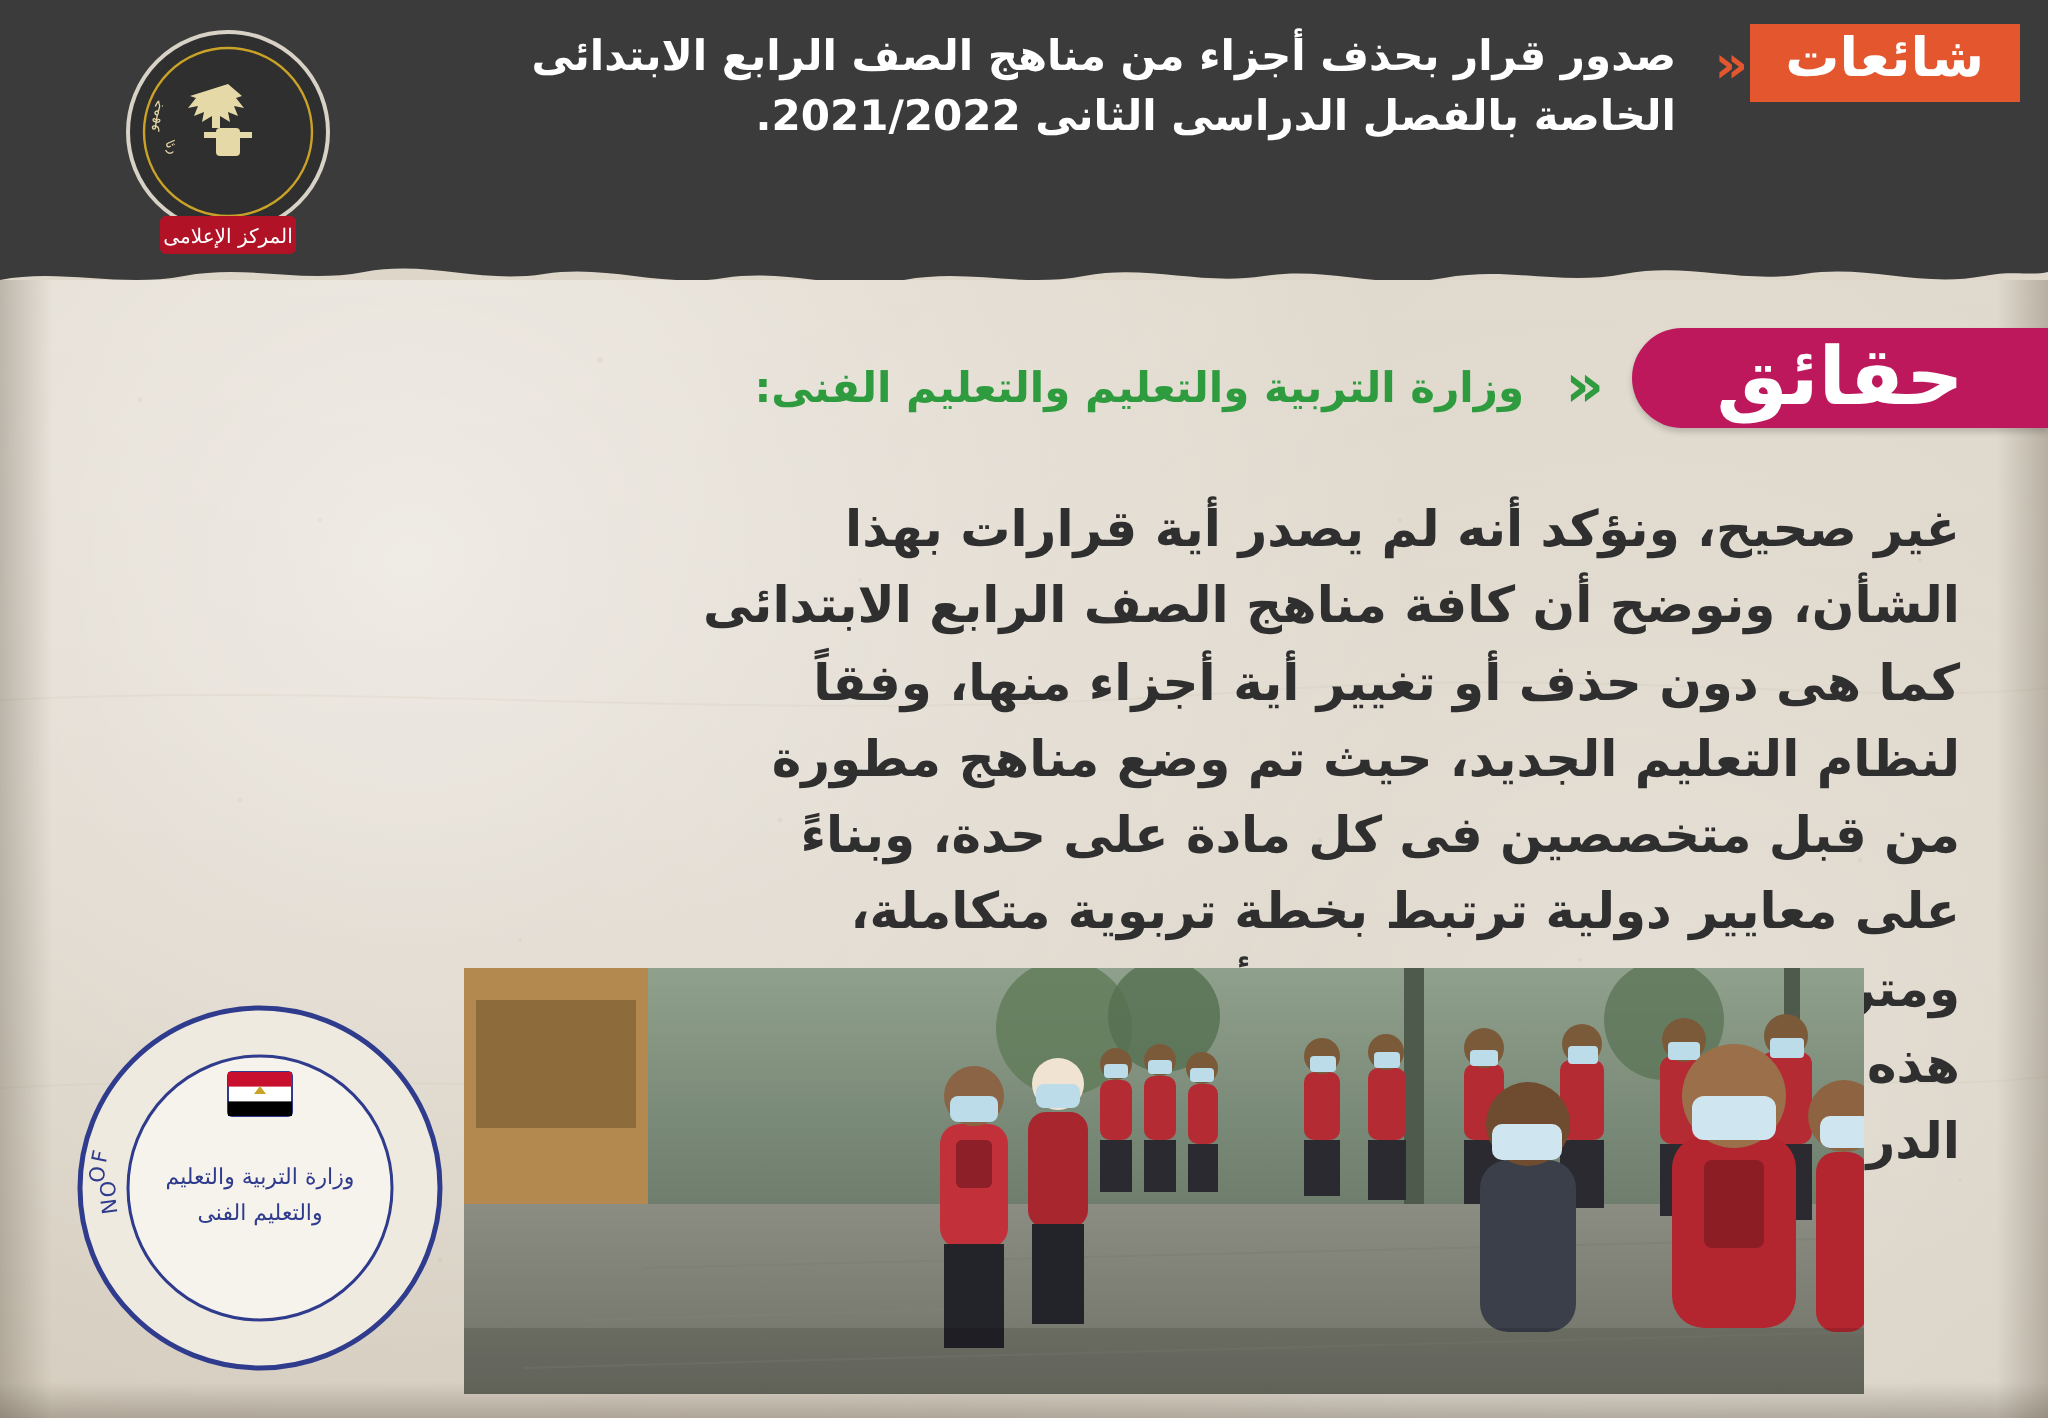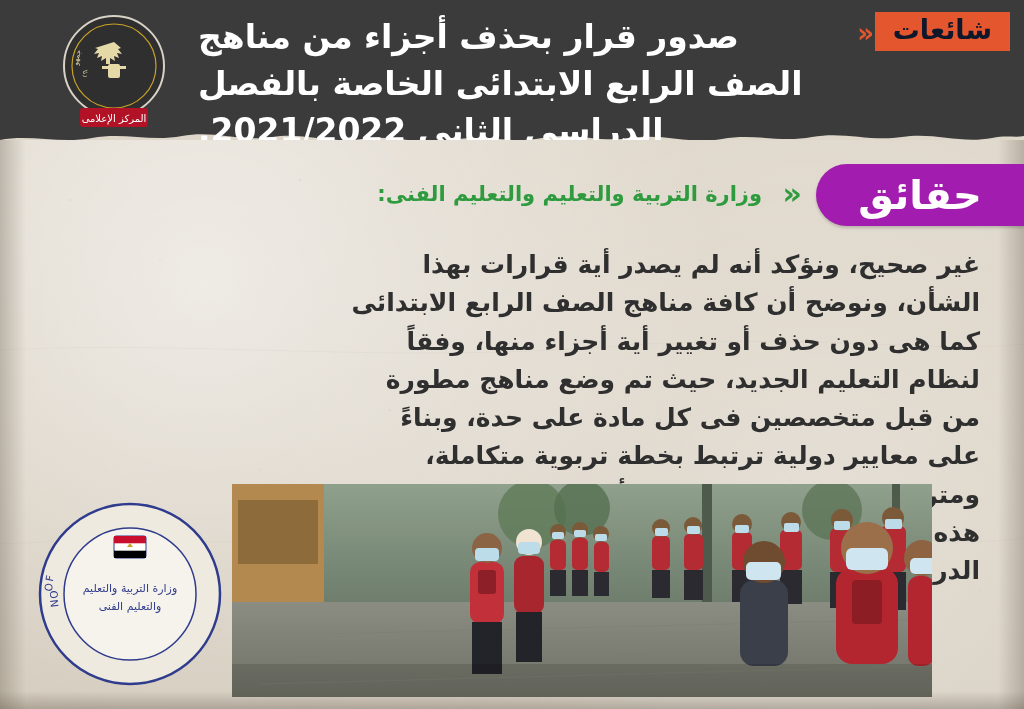--- a/index.html
+++ b/index.html
@@ -31,45 +31,45 @@
     position: absolute;
     left: 0; bottom: -4px;
     width: 1024px;
     height: 34px;
   }
   .rumor-label {
     position: absolute;
     top: 12px;
     right: 14px;
     background: #e4572e;
-    color: #0f172a;
+    color: #ffffff;
     font-size: 27px;
     font-weight: bold;
     padding: 3px 18px 6px 18px;
     letter-spacing: 0.5px;
     line-height: 1.1;
   }
   .rumor-chevron {
     position: absolute;
     top: 18px;
     right: 150px;
     color: #e4572e;
     font-size: 26px;
     font-weight: bold;
   }
   .rumor-text {
     position: absolute;
     top: 14px;
     right: 186px;
     width: 640px;
     color: #ffffff;
-    font-size: 33px;
+    font-size: 21px;
     font-weight: bold;
     line-height: 1.42;
-    text-align: left;
+    text-align: right;
     direction: rtl;
   }
 
   
   .gov-logo {
     position: absolute;
     top: 8px;
     left: 52px;
     width: 124px;
     height: 128px;
@@ -91,22 +91,22 @@
     position: absolute;
     inset: 0;
     opacity: 0.35;
   }
 
   .facts-label {
     position: absolute;
     top: 164px;
     right: 0;
     width: 208px;
-    height: 62px;
-    background: #a21caf;
+    height: 50px;
+    background: #be185d;
     color: #ffffff;
     font-size: 40px;
     font-weight: bold;
     display: flex;
     align-items: center;
     justify-content: center;
     border-top-left-radius: 34px;
     border-bottom-left-radius: 34px;
     box-shadow: 0 2px 3px rgba(0,0,0,0.18);
   }

